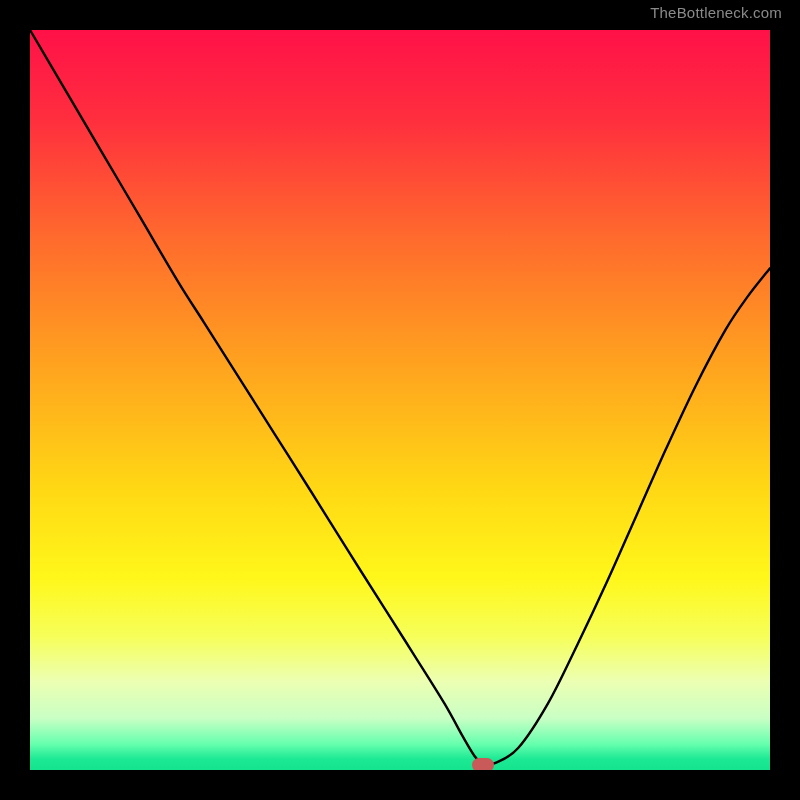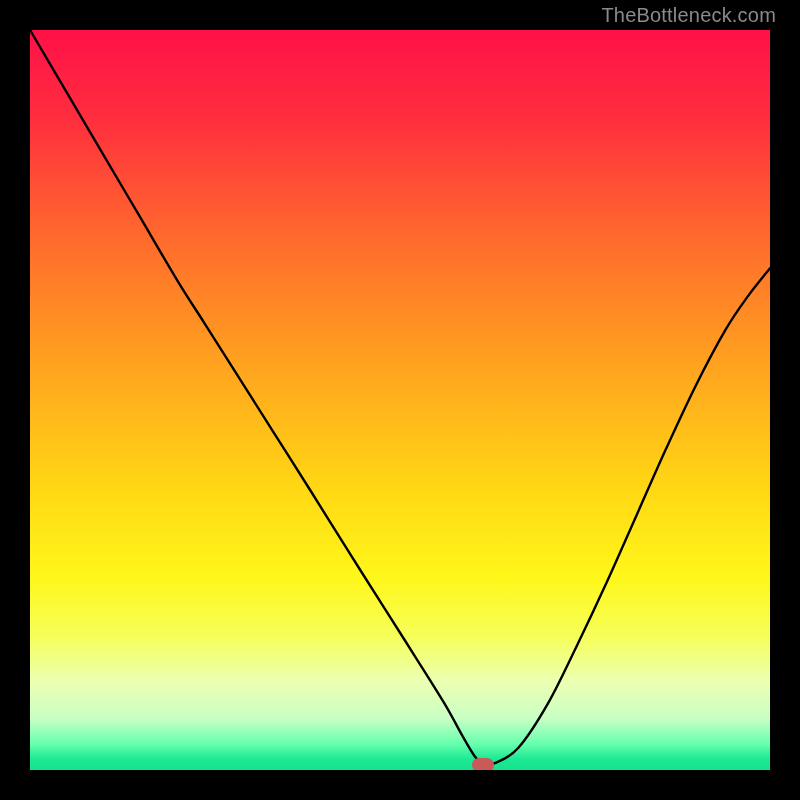--- a/index.html
+++ b/index.html
@@ -45,23 +45,23 @@
     position: absolute;
     width: 22px;
     height: 14px;
     border-radius: 7px;
     background: #c85a5a;
     transform: translate(-50%, -50%);
   }
   .watermark {
     position: absolute;
     top: 4px;
-    right: 24px;
+    right: 18px;
     color: #8a8a8a;
-    font-size: 20px;
+    font-size: 15px;
     font-weight: 500;
     letter-spacing: 0.2px;
     user-select: none;
   }
 </style>
 </head>
 <body>
 
 <div class="frame">
   <div class="watermark">TheBottleneck.com</div>

